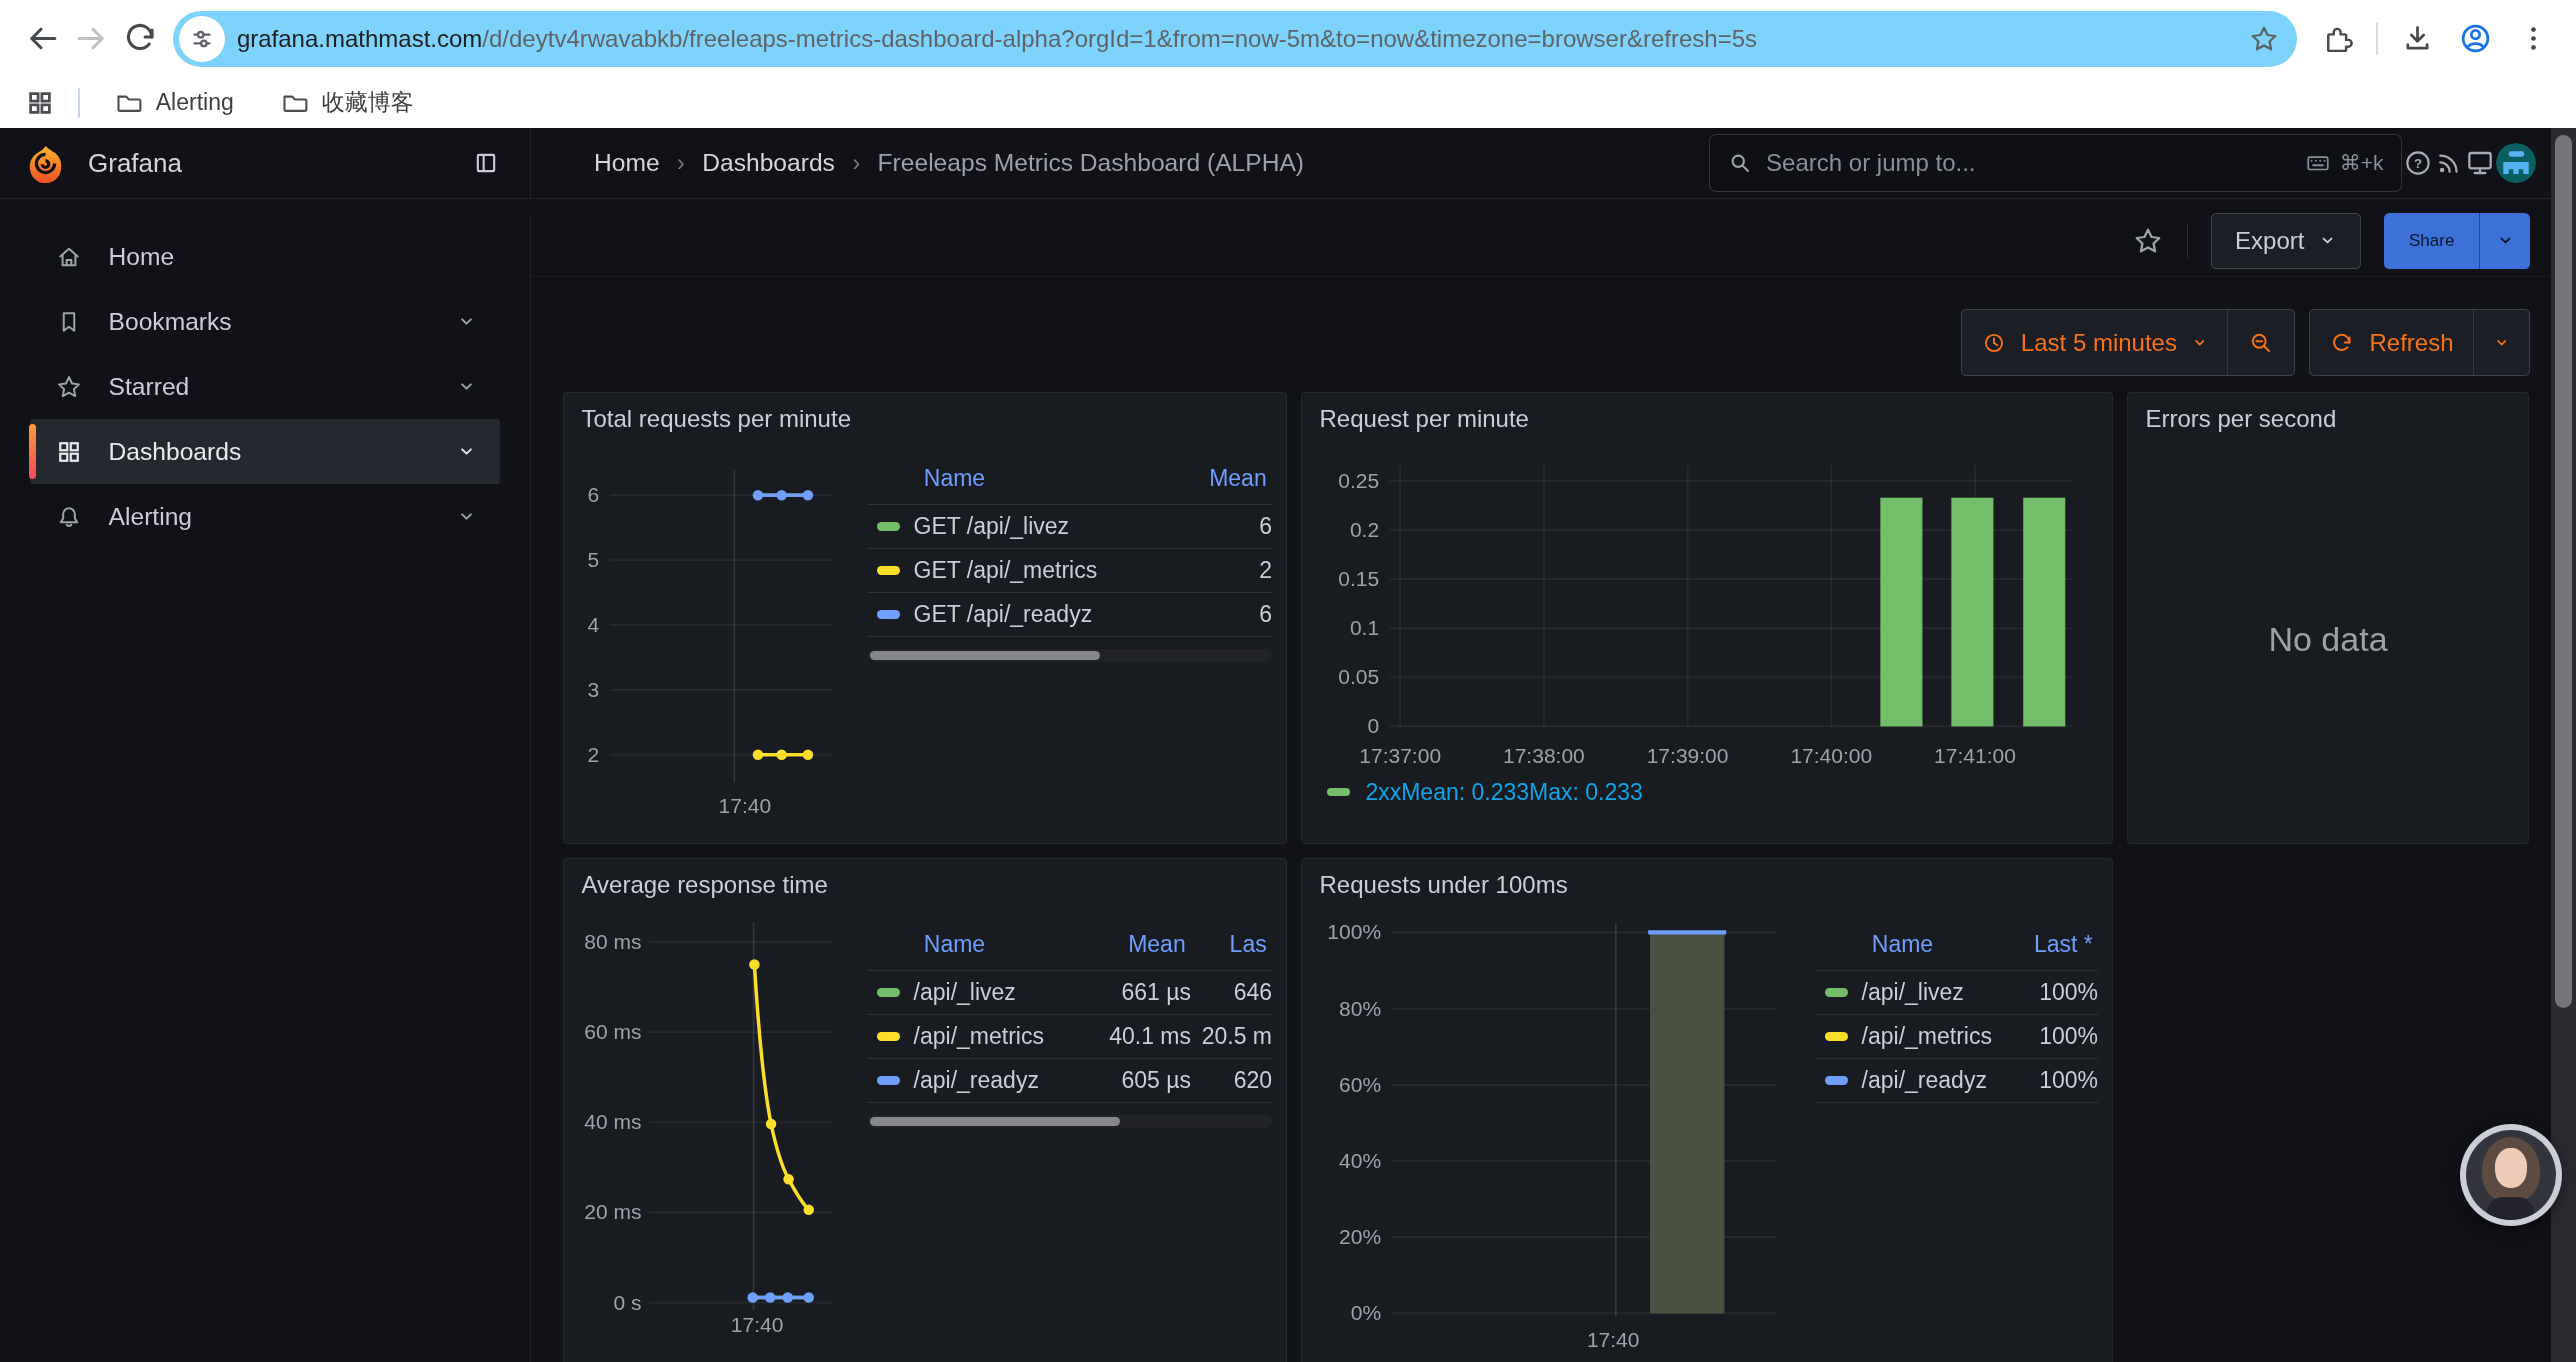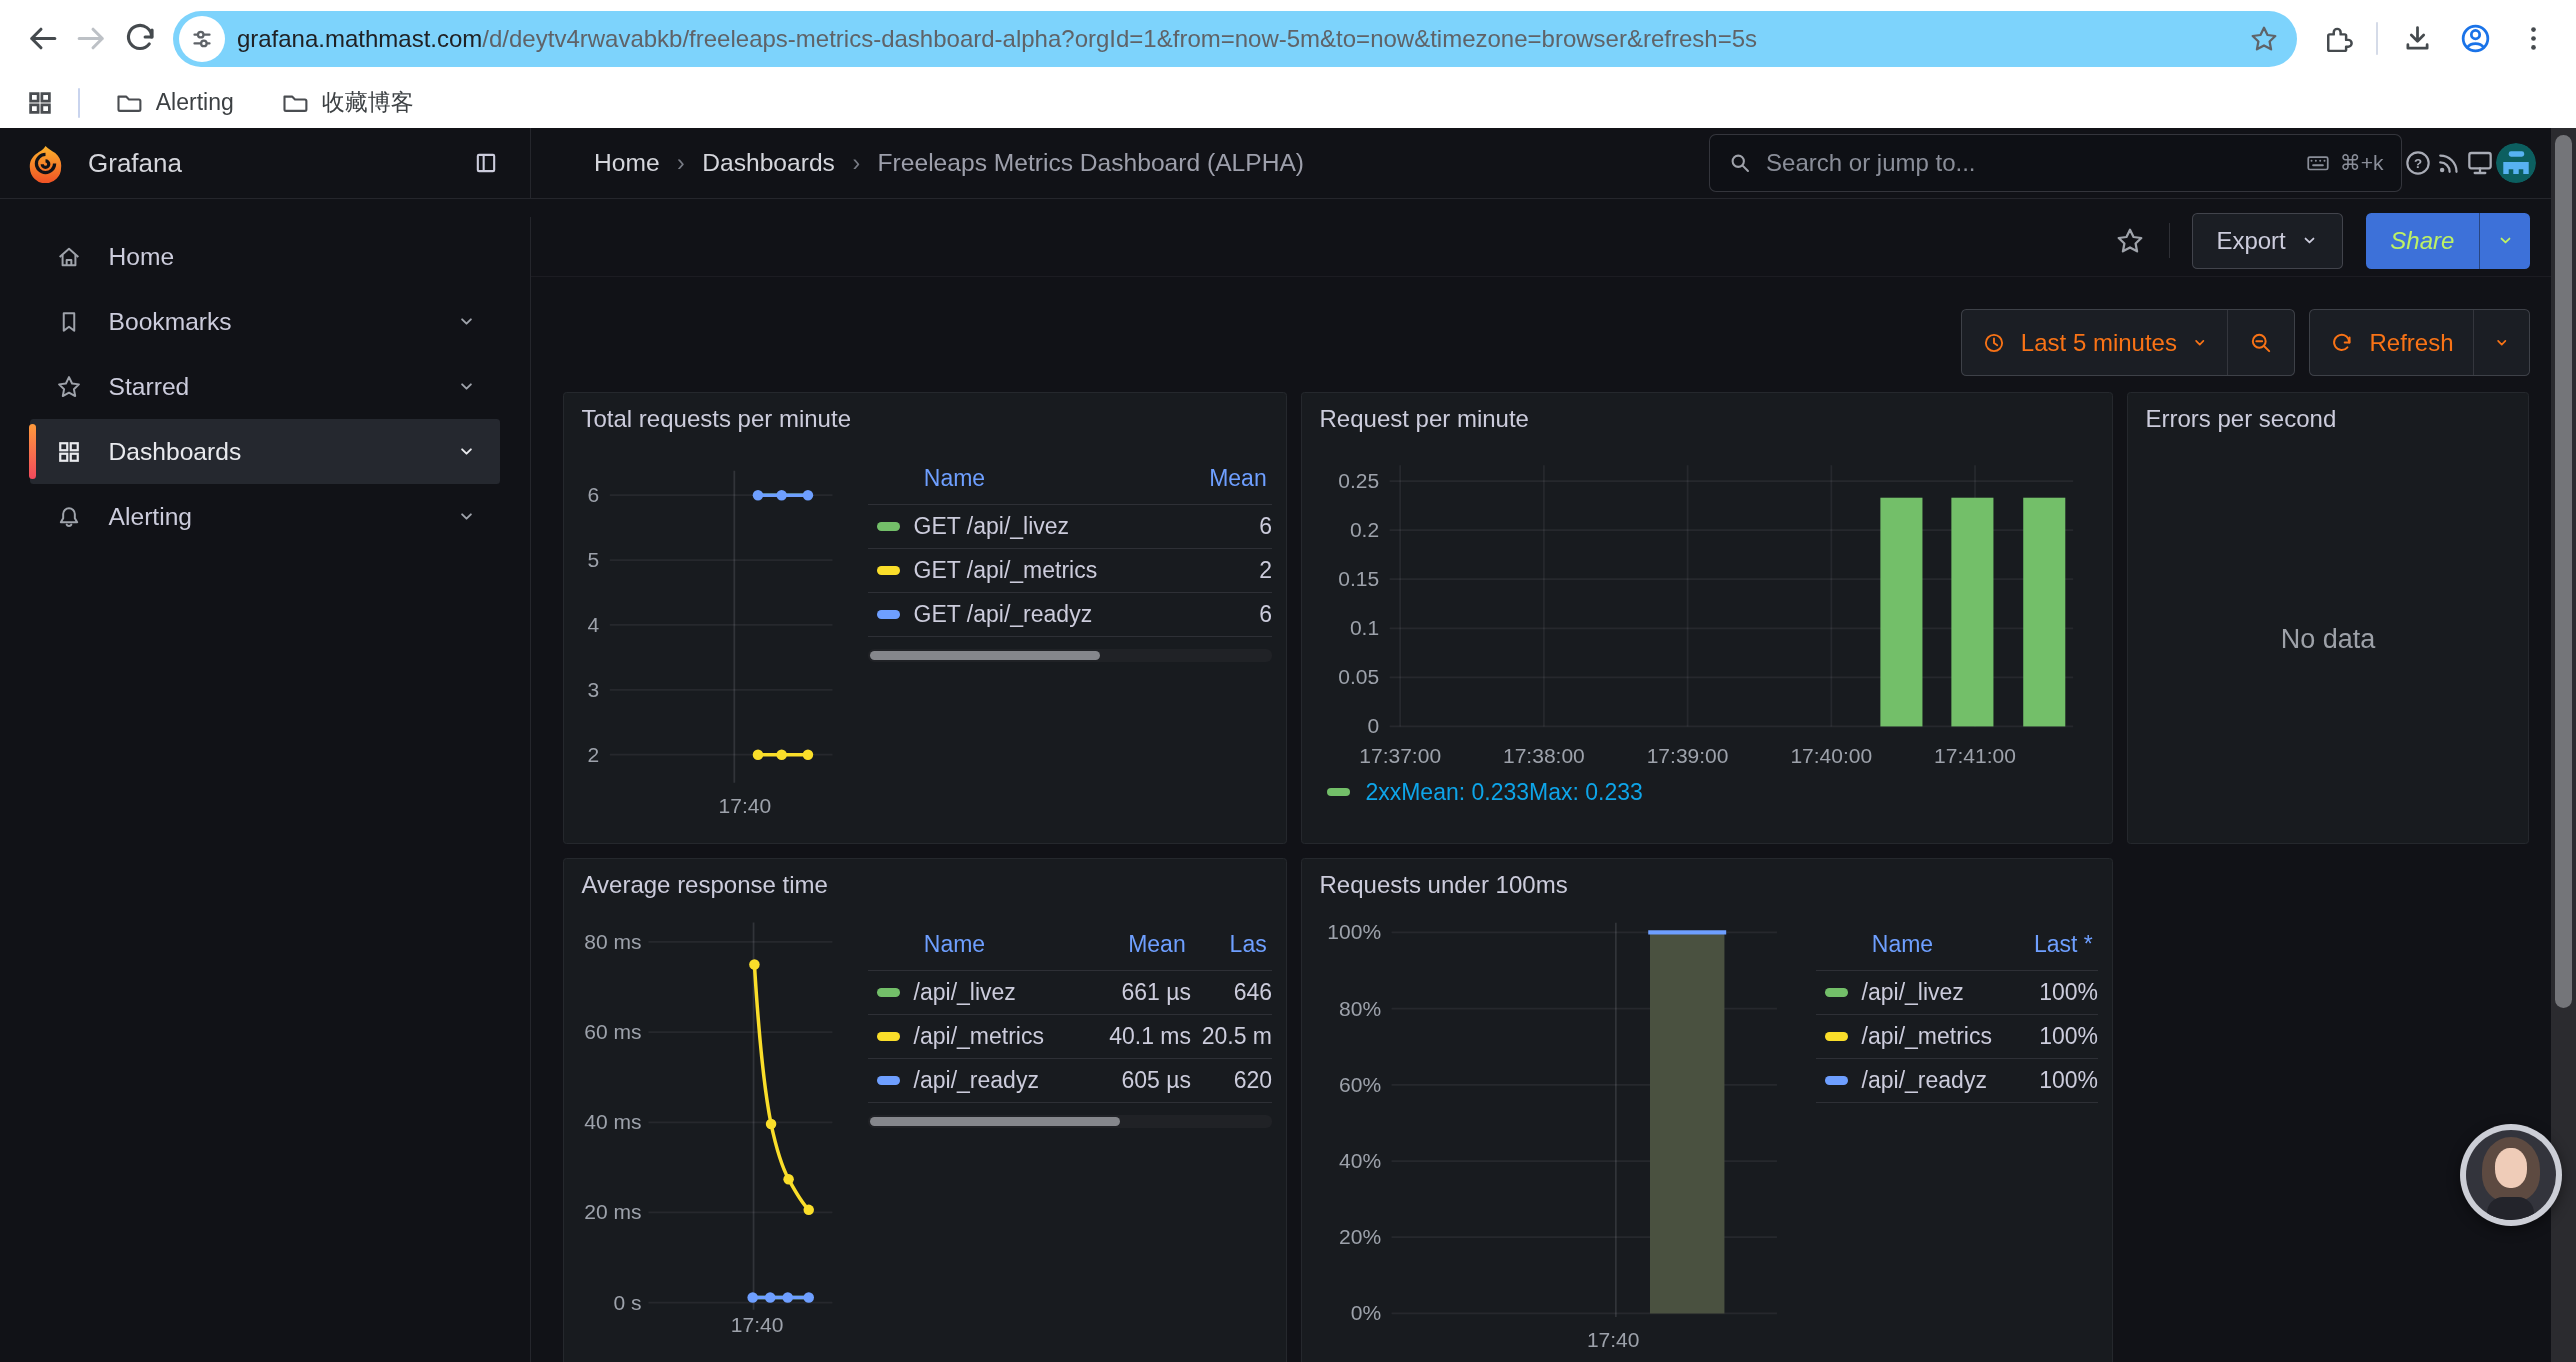--- a/index.html
+++ b/index.html
@@ -63,21 +63,21 @@
   .side-item.active .ic, .side-item.active .side-item-label { color:#e9eaee; }
 
   .gf-subheader { position:absolute; left:531px; right:0; top:77px; height:72px;
                   border-bottom:0.9px solid rgba(204,204,220,0.06);
                   display:flex; align-items:center; justify-content:flex-end; gap:23px; padding-right:46px; }
   .v-divider { width:0.9px; height:35px; background:rgba(204,204,220,0.16); }
   .btn-plain { display:flex; align-items:center; gap:14px; height:56px; padding:0 23px;
                background:#1b1e24; border:0.9px solid rgba(204,204,220,0.22); border-radius:5.3px;
                color:#ccccdc; font-size:24px; }
   .btn-share { display:flex; height:56px; border-radius:5.3px; overflow:hidden; background:#3d71d9;
-               color:#bef264; font-size:24px; font-weight:500;font-style:italic; }
+               color:#0f172a; font-size:17px; font-weight:500; }
   .btn-share .share-main { display:flex; align-items:center; padding:0 24.6px; }
   .btn-share .share-caret { width:51px; display:flex; align-items:center; justify-content:center;
                border-left:0.9px solid rgba(17,18,23,0.45); }
   .gf-timerow { position:absolute; top:181px; right:46px; display:flex; gap:14px; }
   .tgroup { display:flex; align-items:stretch; height:67px; background:#1b1e24;
             border:0.9px solid rgba(204,204,220,0.2); border-radius:5.3px; color:#f97316; font-size:24px; }
   .tseg { display:flex; align-items:center; gap:14px; padding:0 19px; }
   .tseg + .tseg { border-left:0.9px solid rgba(204,204,220,0.14); }
 
   
@@ -98,21 +98,21 @@
   .lt-name { flex:1; display:flex; align-items:center; min-width:0; white-space:nowrap; overflow:hidden; }
   .sw { width:23px; height:8.8px; border-radius:4.4px; margin:0 14px 0 8.8px; flex:none; }
   .lt-val { width:105px; text-align:right; flex:none; }
   .lt-val2 { width:81px; text-align:right; flex:none; white-space:nowrap; overflow:hidden; }
   .hscroll { height:12.3px; background:#202226; border-radius:6.1px; margin-top:12.3px; position:relative; }
   .hscroll b { position:absolute; left:1.8px; top:1.8px; bottom:1.8px; border-radius:5.3px; background:#85878c; }
   .legend-row { display:flex; align-items:center; padding:7px 0 1.8px 12.3px; font-size:23px;
                 color:#0ea5e9; flex:none; }
   .legend-row .sw { margin:0 3.5px 0 0; }
   .no-data { flex:1; display:flex; align-items:center; justify-content:center;
-             color:#9da1a8; font-size:27px; }
+             color:#9da1a8; font-size:34px; }
 
   .gf-scrolltrack { position:absolute; right:0; top:0; bottom:0; width:24.6px; background:#2b2b2f; z-index:20; }
   .gf-scrollthumb { position:absolute; left:3.5px; width:17.5px; top:7px; height:873px;
                     background:#747579; border-radius:8.8px; }
 
   
   .fab-avatar { position:absolute; left:2460px; top:996px; width:102px; height:102px; border-radius:50%;
                 background:#ccced6; z-index:30; box-shadow:0 3.5px 12.3px rgba(0,0,0,0.45); }
   .fab-inner { position:absolute; inset:6.1px; border-radius:50%; background:#33343c; overflow:hidden; }
   .fab-hair { position:absolute; left:16px; top:7px; width:58px; height:65px; background:#5d4a41;

